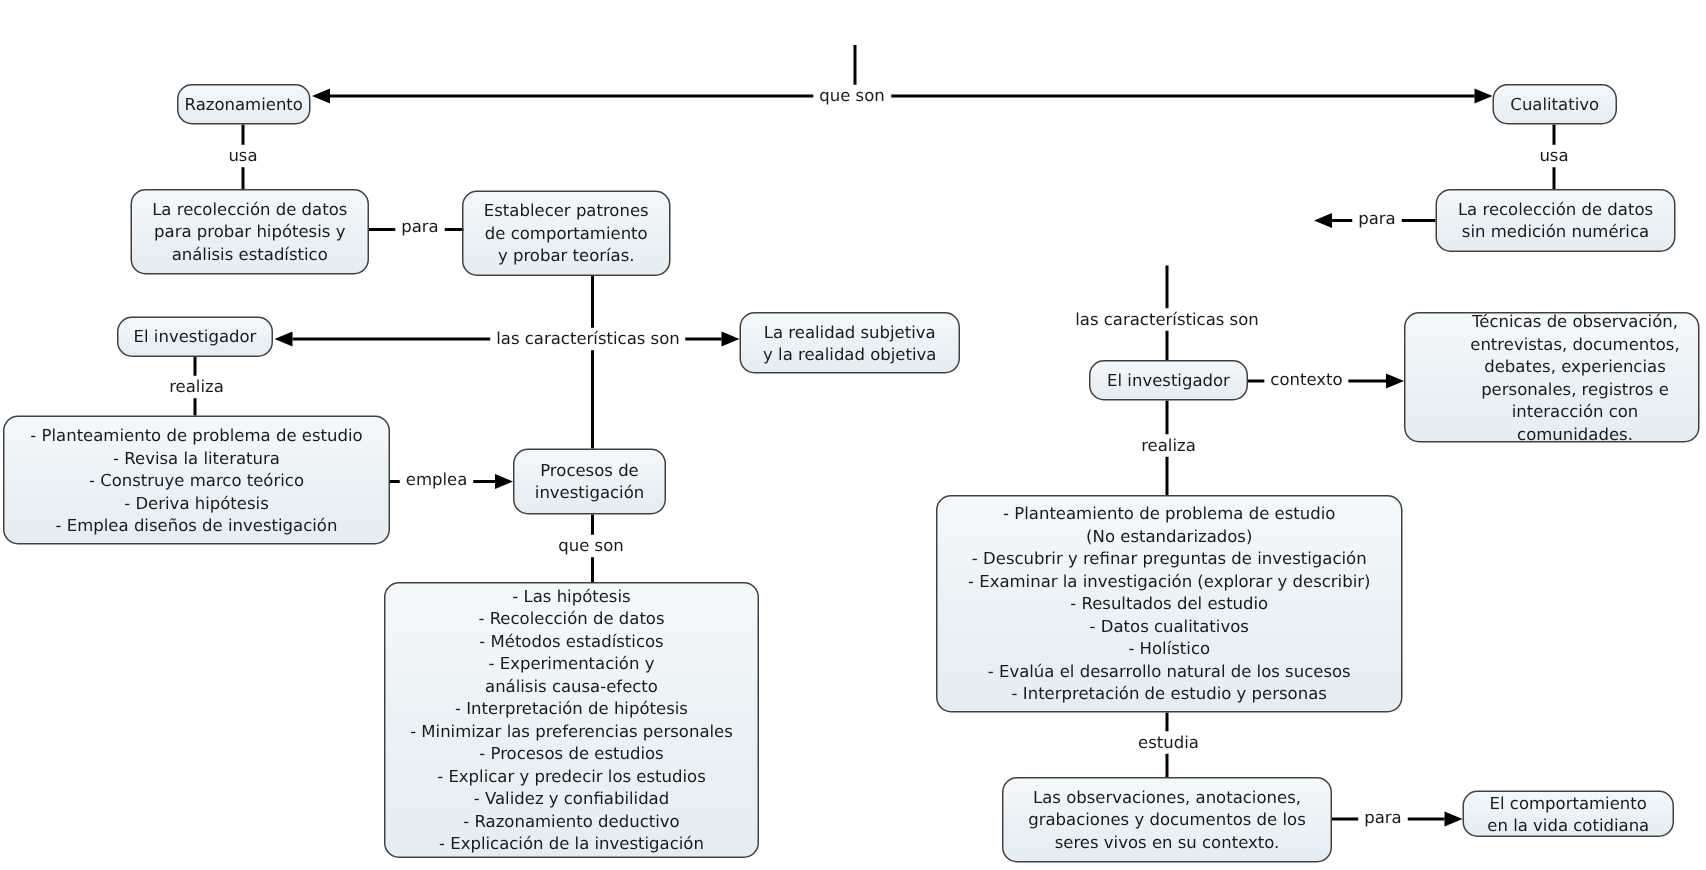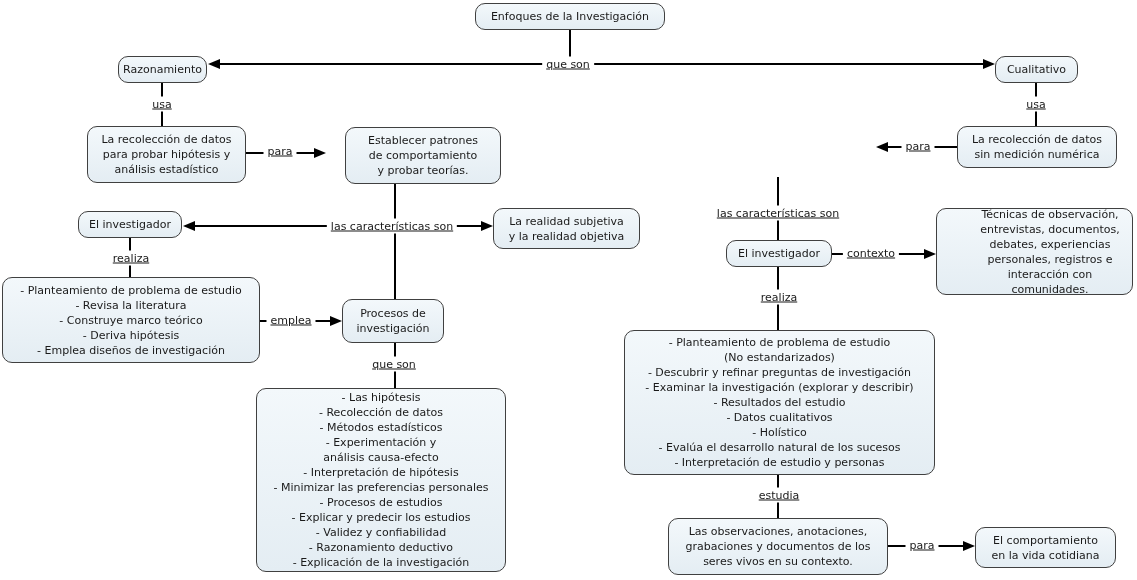--- a/index.html
+++ b/index.html
@@ -40,21 +40,20 @@
   .arrow-l{position:absolute;width:0;height:0;
     border-top:5px solid transparent;border-bottom:5px solid transparent;
     border-right:12px solid var(--line-color);}
   .link-label{
     position:absolute;
     transform:translate(-50%,-50%);
     background:var(--bg);
     padding:0 4px;
     white-space:nowrap;
     color:var(--text-color);
-    text-decoration:underline;
   }
 </style>
 </head>
 <body>
 
 <div class="canvas">
 
   <div class="vline" style="left:569px;top:30px;height:34px;"></div>
   <div class="hline" style="left:220px;top:63px;width:763px;"></div>
   <div class="arrow-l" style="left:208px;top:59px;"></div>
@@ -102,29 +101,28 @@
   <span class="link-label" style="left:291px;top:320px;">emplea</span>
   <span class="link-label" style="left:394px;top:364px;">que son</span>
   <span class="link-label" style="left:1036px;top:104px;">usa</span>
   <span class="link-label" style="left:918px;top:146px;">para</span>
   <span class="link-label" style="left:778px;top:213px;">las características son</span>
   <span class="link-label" style="left:871px;top:253px;">contexto</span>
   <span class="link-label" style="left:779px;top:297px;">realiza</span>
   <span class="link-label" style="left:779px;top:495px;">estudia</span>
   <span class="link-label" style="left:922px;top:545px;">para</span>
 
-  <div class="node" style="left:475px;top:3px;width:190px;height:27px;">Enfoques de la Investigación</div>
 
   <div class="node" style="left:118px;top:56px;width:89px;height:27px;">Razonamiento</div>
   <div class="node" style="left:995px;top:56px;width:83px;height:27px;">Cualitativo</div>
 
   <div class="node" style="left:87px;top:126px;width:159px;height:57px;">La recolección de datos
 para probar hipótesis y
 análisis estadístico</div>
-  <div class="node" style="left:345px;top:127px;width:156px;height:57px;">Establecer patrones
+  <div class="node" style="left:308px;top:127px;width:139px;height:57px;">Establecer patrones
 de comportamiento
 y probar teorías.</div>
 
   <div class="node" style="left:957px;top:126px;width:160px;height:42px;">La recolección de datos
 sin medición numérica</div>
 
   <div class="node" style="left:78px;top:211px;width:104px;height:27px;">El investigador</div>
   <div class="node" style="left:493px;top:208px;width:147px;height:41px;">La realidad subjetiva
 y la realidad objetiva</div>
 
@@ -162,16 +160,16 @@
 - Minimizar las preferencias personales
 - Procesos de estudios
 - Explicar y predecir los estudios
 - Validez y confiabilidad
 - Razonamiento deductivo
 - Explicación de la investigación</div>
 
   <div class="node" style="left:668px;top:518px;width:220px;height:57px;">Las observaciones, anotaciones,
 grabaciones y documentos de los
 seres vivos en su contexto.</div>
-  <div class="node" style="left:975px;top:527px;width:141px;height:41px;">El comportamiento
+  <div class="node" style="left:975px;top:527px;width:141px;height:31px;">El comportamiento
 en la vida cotidiana</div>
 
 </div>
 
 </body></html>

